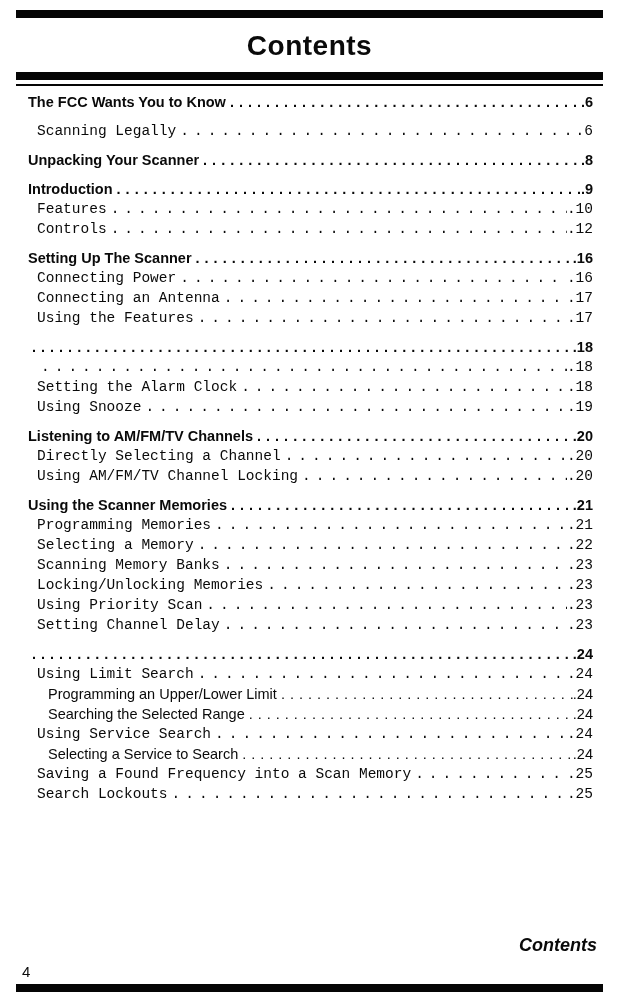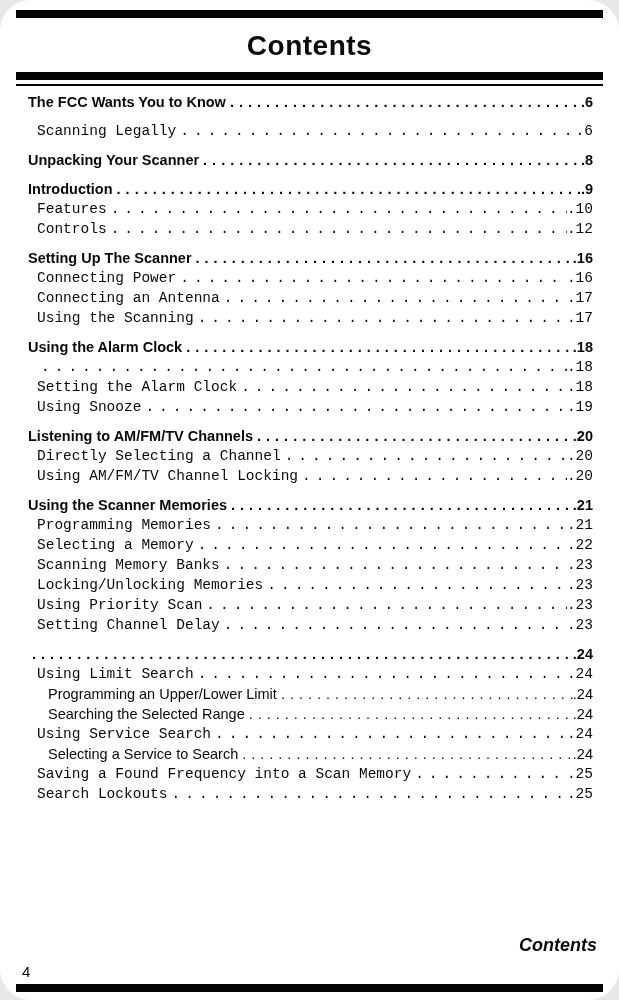--- a/index.html
+++ b/index.html
@@ -6,21 +6,20 @@
   .page {
     position: relative;
     width: 619px;
     height: 1000px;
     margin: 0 auto;
     background: #ffffff;
     font-family: "Liberation Sans", sans-serif;
     color: #0a0a0a;
     box-sizing: border-box;
     overflow: hidden;
-    border-radius: 31px;
   }
   .rule {
     background: #050505;
     margin: 0 16px;
   }
   .rule.thick { height: 8px; }
   .rule.thin  { height: 2px; }
   .top-rule { position: absolute; top: 10px; left: 0; right: 0; }
   .page-title {
     position: absolute;
@@ -130,26 +129,25 @@
         <span class="label">Connecting Power</span>
         <span class="dots">........................................................................................................................................................................................................</span>
         <span class="pagenum">.16</span>
       </div>
       <div class="toc-row level-1">
         <span class="label">Connecting an Antenna</span>
         <span class="dots">........................................................................................................................................................................................................</span>
         <span class="pagenum">.17</span>
       </div>
       <div class="toc-row level-1">
-        <span class="label">Using the Scanning</span>
+        <span class="label">Using the Features</span>
         <span class="dots">........................................................................................................................................................................................................</span>
         <span class="pagenum">.17</span>
       </div>
       <div class="toc-row level-0 bold gap">
-        <span class="label">Using the Alarm Clock</span>
         <span class="dots">........................................................................................................................................................................................................</span>
         <span class="pagenum">.18</span>
       </div>
       <div class="toc-row level-1">
         <span class="dots">........................................................................................................................................................................................................</span>
         <span class="pagenum">.18</span>
       </div>
       <div class="toc-row level-1">
         <span class="label">Setting the Alarm Clock</span>
         <span class="dots">........................................................................................................................................................................................................</span>

